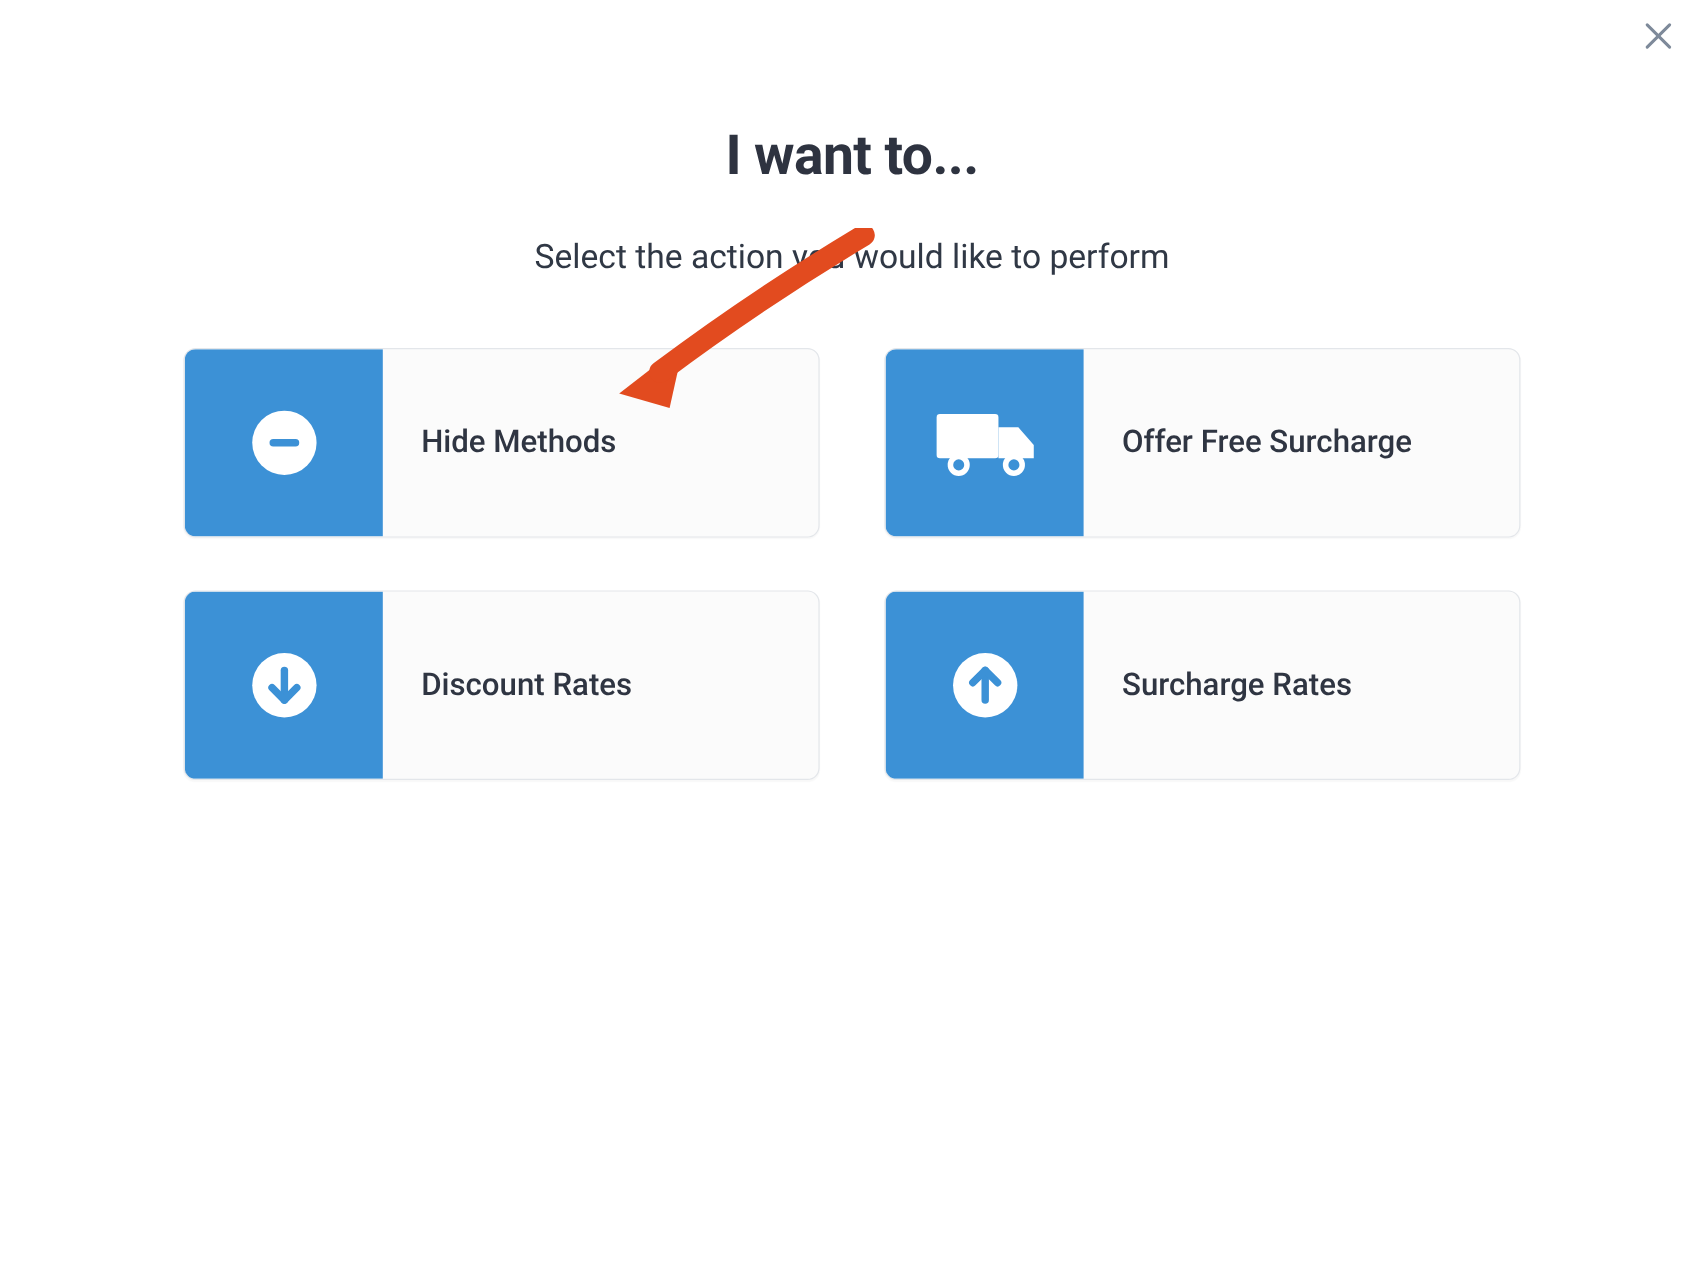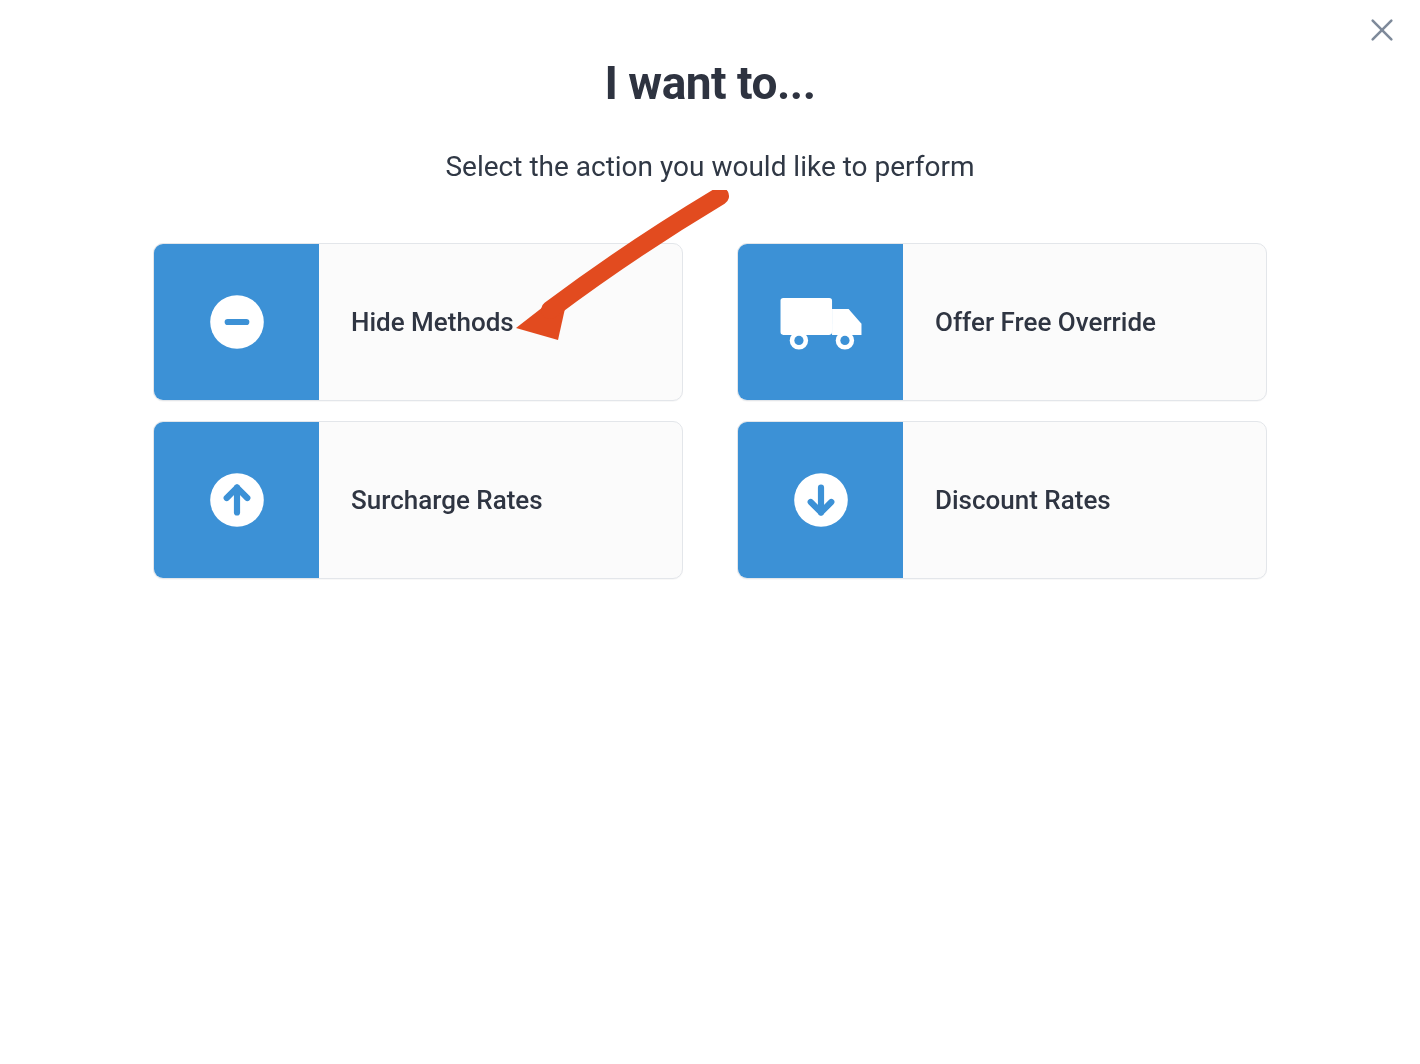--- a/index.html
+++ b/index.html
@@ -18,37 +18,38 @@
     height: 40px;
     cursor: pointer;
     display: flex;
     align-items: center;
     justify-content: center;
   }
   .close-btn svg { width: 28px; height: 28px; stroke: #7e8a9a; stroke-width: 2.2; }
   .container {
     padding-top: 56px;
     text-align: center;
+    margin-top: 47px;
   }
   .title {
     font-size: 46px;
     font-weight: 700;
     color: #2e3340;
     letter-spacing: -0.5px;
   }
   .subtitle {
     margin-top: 40px;
     font-size: 28px;
     color: #303845;
     font-weight: 400;
   }
   .grid {
     display: grid;
     grid-template-columns: repeat(2, 530px);
-    gap: 20px 54px;
+    gap: 44px 54px;
     justify-content: center;
     margin-top: 60px;
   }
   .card {
     display: flex;
     align-items: stretch;
     height: 158px;
     border: 1px solid #e3e6ea;
     border-radius: 10px;
     background: #fbfbfb;
@@ -113,49 +114,49 @@
           <g fill="#ffffff">
             <rect x="6" y="10" width="56" height="40" rx="3"></rect>
             <path d="M62 22 h18 l14 16 v12 h-32 z"></path>
             <circle cx="26" cy="56" r="10" fill="#ffffff"></circle>
             <circle cx="26" cy="56" r="5" fill="#3c91d6"></circle>
             <circle cx="76" cy="56" r="10" fill="#ffffff"></circle>
             <circle cx="76" cy="56" r="5" fill="#3c91d6"></circle>
           </g>
         </svg>
       </div>
-      <div class="label-box">Offer Free Override</div>
+      <div class="label-box">Offer Free Surcharge</div>
+    </div>
+
+    <div class="card">
+      <div class="icon-box">
+        <svg width="66" height="66" viewBox="0 0 64 64">
+          <circle cx="32" cy="32" r="26" fill="#ffffff"></circle>
+          <g fill="none" stroke="#3c91d6" stroke-width="6" stroke-linecap="round" stroke-linejoin="round">
+            <line x1="32" y1="20" x2="32" y2="44"></line>
+            <polyline points="22,34 32,44 42,34"></polyline>
+          </g>
+        </svg>
+      </div>
+      <div class="label-box">Discount Rates</div>
     </div>
 
     <div class="card">
       <div class="icon-box">
         <svg width="66" height="66" viewBox="0 0 64 64">
           <circle cx="32" cy="32" r="26" fill="#ffffff"></circle>
           <g fill="none" stroke="#3c91d6" stroke-width="6" stroke-linecap="round" stroke-linejoin="round">
             <line x1="32" y1="44" x2="32" y2="20"></line>
             <polyline points="22,30 32,20 42,30"></polyline>
           </g>
         </svg>
       </div>
       <div class="label-box">Surcharge Rates</div>
     </div>
 
-    <div class="card">
-      <div class="icon-box">
-        <svg width="66" height="66" viewBox="0 0 64 64">
-          <circle cx="32" cy="32" r="26" fill="#ffffff"></circle>
-          <g fill="none" stroke="#3c91d6" stroke-width="6" stroke-linecap="round" stroke-linejoin="round">
-            <line x1="32" y1="20" x2="32" y2="44"></line>
-            <polyline points="22,34 32,44 42,34"></polyline>
-          </g>
-        </svg>
-      </div>
-      <div class="label-box">Discount Rates</div>
-    </div>
-
   </div>
 </div>
 
 <svg class="arrow-overlay" style="left:500px; top:190px;" width="260" height="190" viewBox="0 0 260 190">
   <g fill="#e24b1f">
     <polygon points="16,138 70,96 58,150"></polygon>
     <path d="M50 120 Q130 60 220 6" stroke="#e24b1f" stroke-width="18" fill="none" stroke-linecap="round"></path>
   </g>
 </svg>
 

